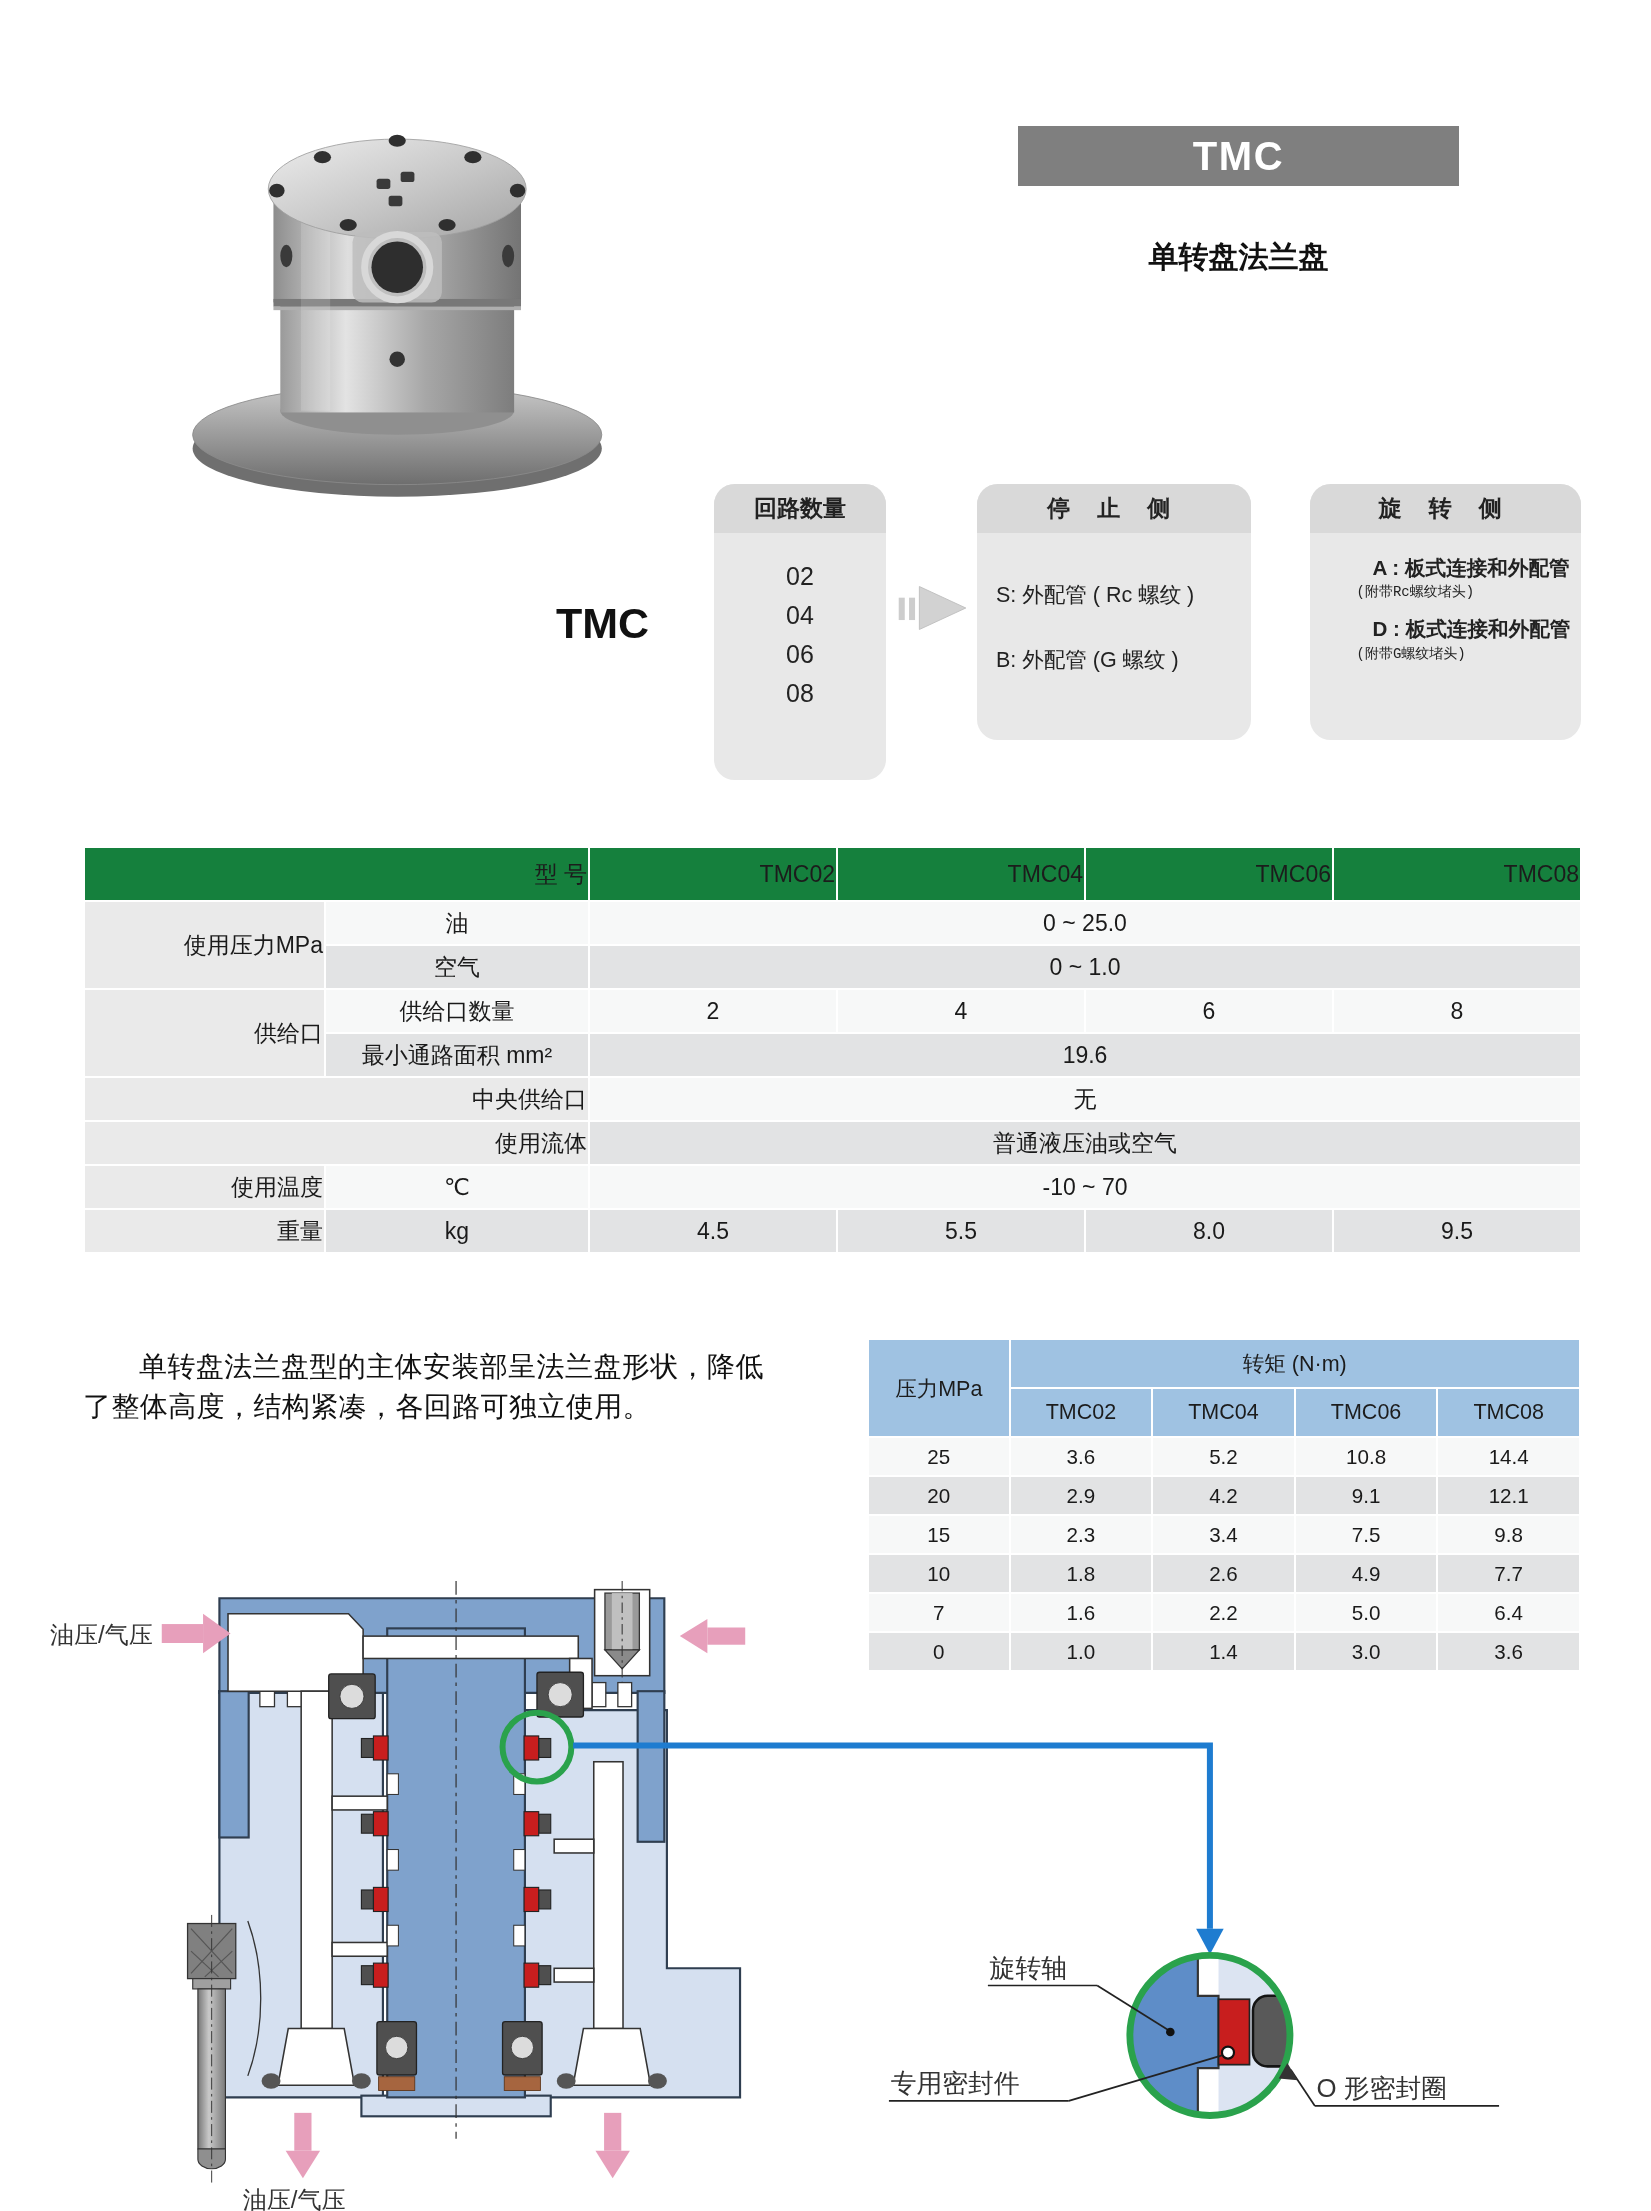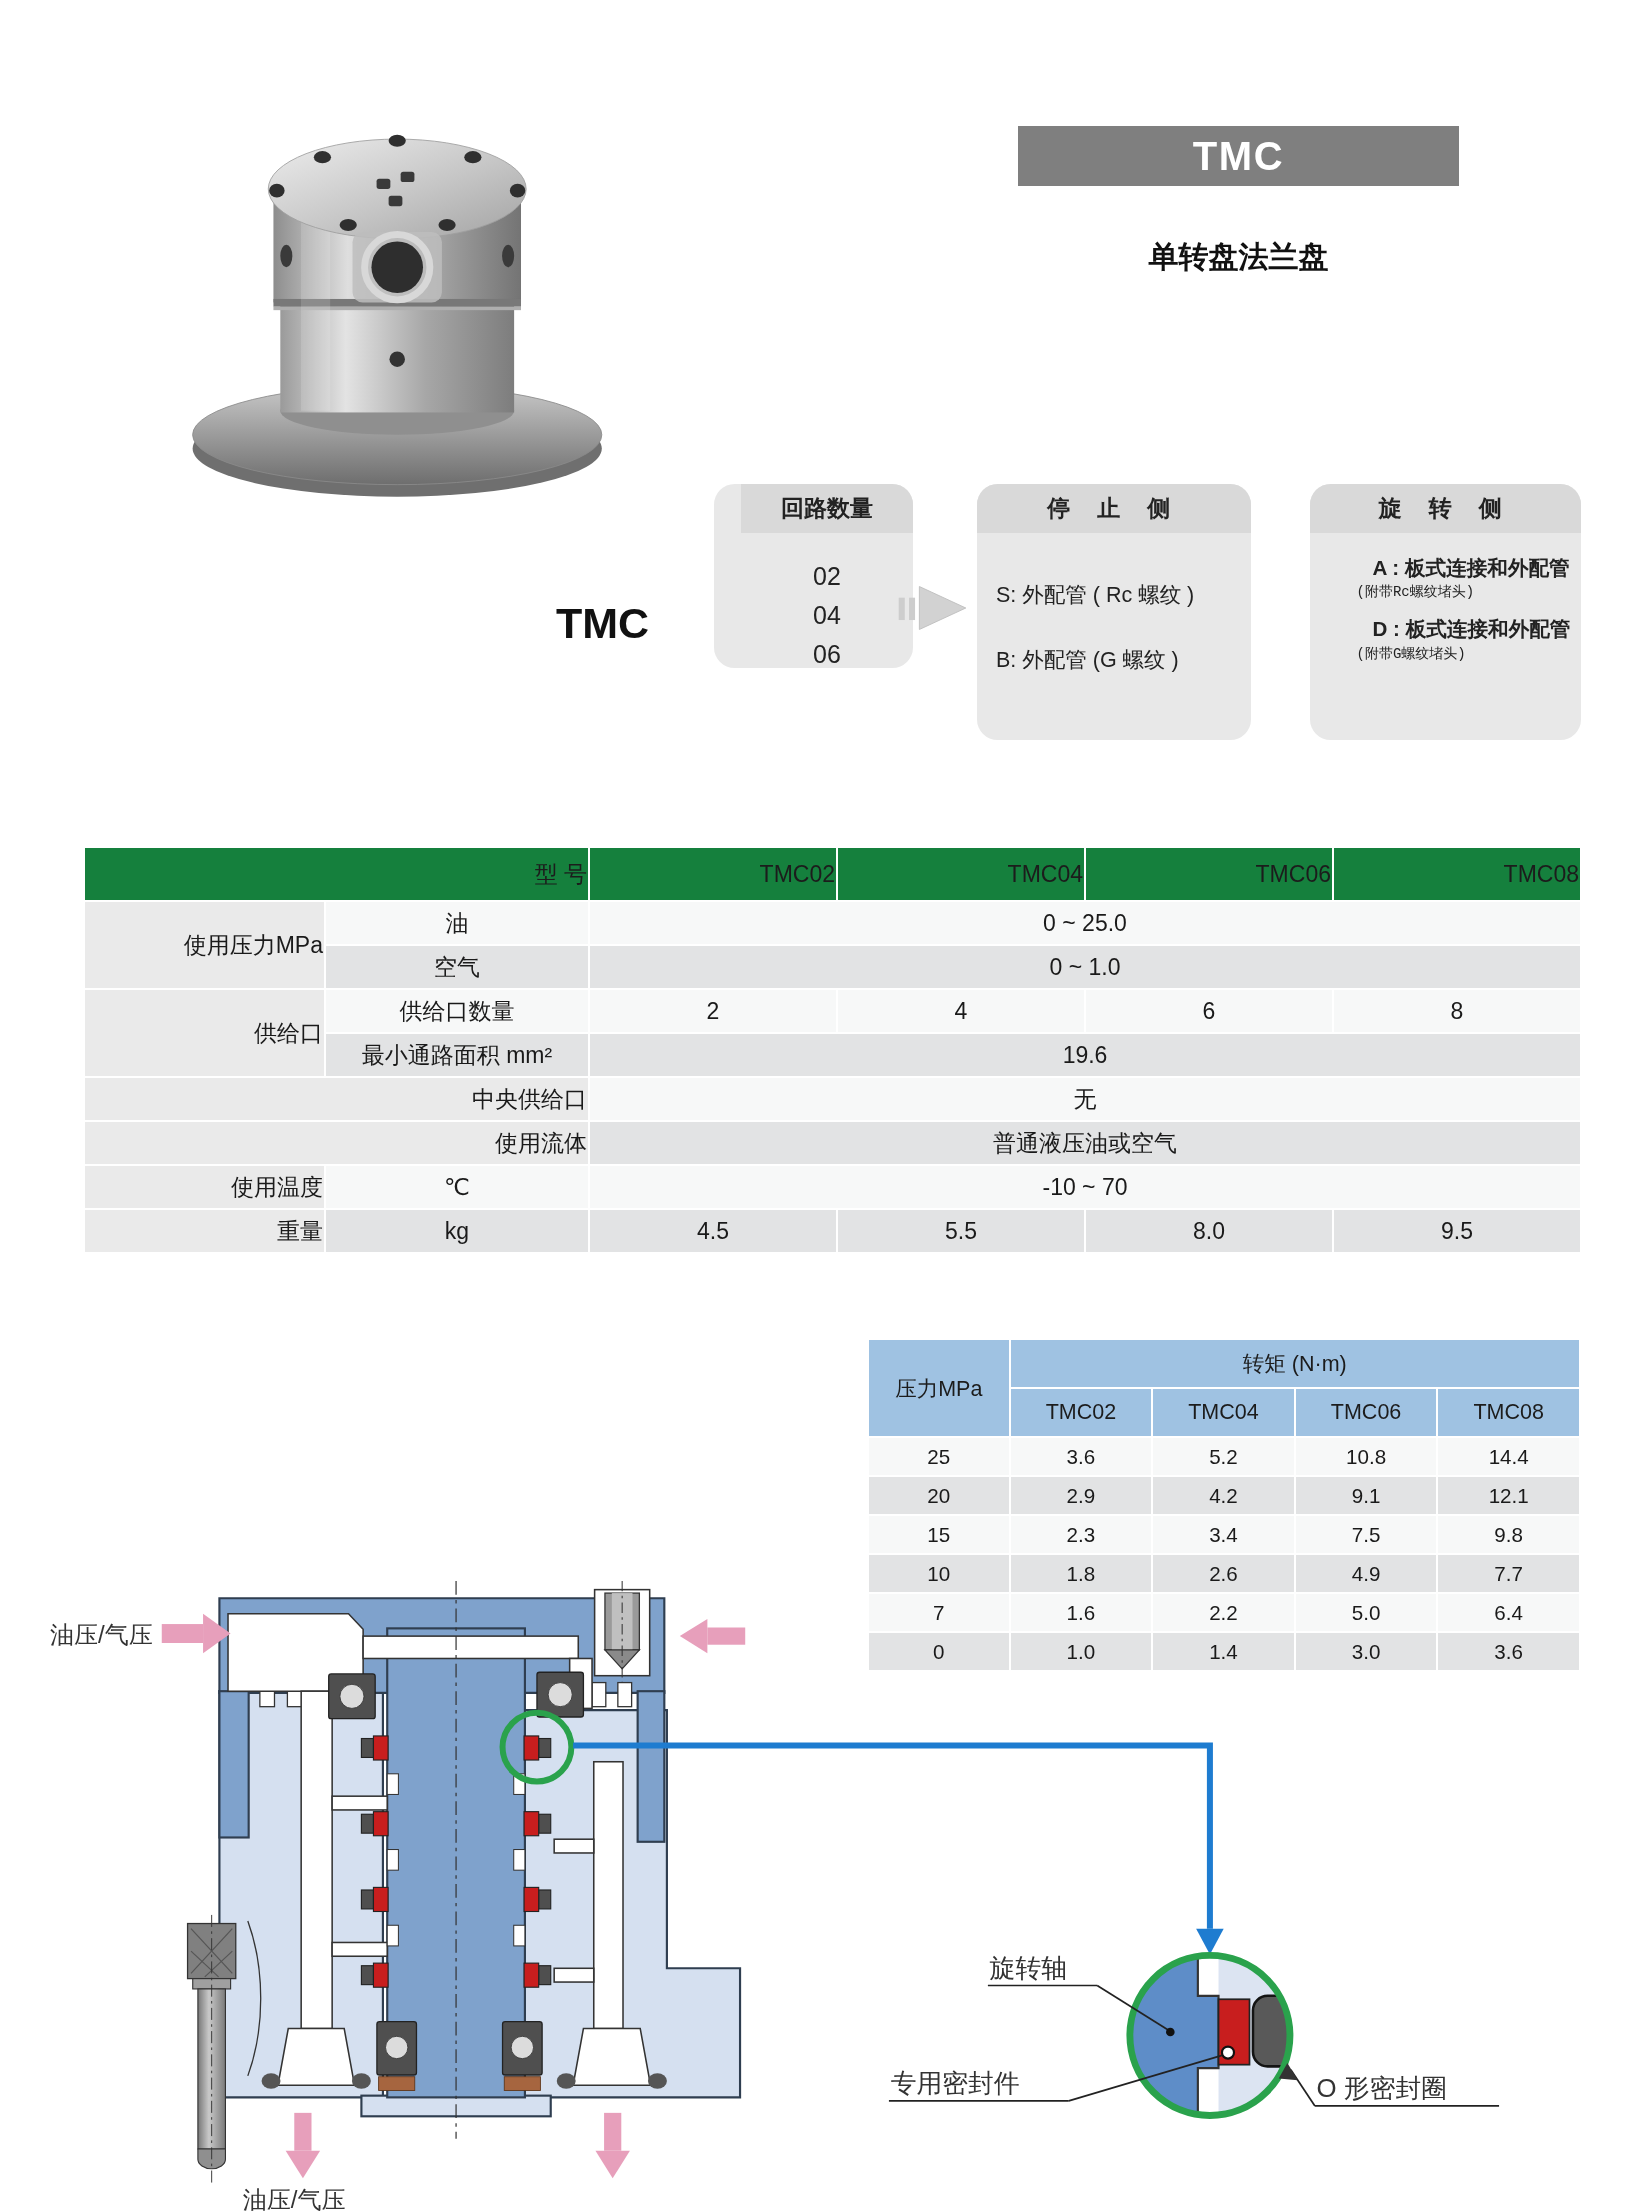--- a/index.html
+++ b/index.html
@@ -12,21 +12,21 @@
           display:flex;align-items:center;justify-content:center;}
   .banner span{color:#fff;font-size:40px;font-weight:bold;letter-spacing:1.7px;}
   .subtitle{left:1018px;top:237px;width:441px;text-align:center;font-size:30px;font-weight:bold;color:#111;}
 
   .tmc-big{left:508px;top:599px;width:189px;text-align:center;font-size:43px;font-weight:bold;color:#111;}
 
   
   .selbox{border-radius:20.6px;background:#e8e8e8;overflow:hidden;}
   .selbox .bhead{height:49px;background:#d9d9d9;display:flex;align-items:center;justify-content:center;
                  font-size:23px;font-weight:bold;color:#222;}
-  .box1{left:714px;top:484px;width:172px;height:184px;padding-left:27px;}
+  .box1{left:714px;top:484px;width:172px;height:296px;}
   .box1 .items{padding-top:24px;text-align:center;font-size:25px;line-height:39px;color:#222;}
   .box2{left:977px;top:484px;width:274px;height:256px;}
   .box2 .bhead{letter-spacing:10.3px;}
   .box2 .items{padding:47px 0 0 19px;font-size:21.5px;color:#222;}
   .box2 .items div{margin-bottom:36px;}
   .box3{left:1310px;top:484px;width:271px;height:256px;}
   .box3 .bhead{letter-spacing:10.3px;}
   .box3 .items{padding:20.6px 0 0 15.5px;font-size:20.6px;color:#222;}
   .box3 .main{font-weight:bold;margin-left:47px;}
   .box3 .sub{font-size:14px;padding-left:31px;margin:1.7px 0 13.8px 0;font-family:Liberation Mono, monospace;}
@@ -221,20 +221,21 @@
       <td class="lab">重量</td>
       <td class="c">kg</td>
       <td class="c">4.5</td>
       <td class="c">5.5</td>
       <td class="c">8.0</td>
       <td class="c">9.5</td>
     </tr>
   </tbody>
     </table>
 
+  <p class="abs desc">单转盘法兰盘型的主体安装部呈法兰盘形状，降低了整体高度，结构紧凑，各回路可独立使用。</p>
 
   <table class="abs torque">
     <colgroup>
         <col style="width:138px">
         <col style="width:139px">
         <col style="width:139px">
         <col style="width:139px">
         <col style="width:139px">
       </colgroup>
     <tbody>

